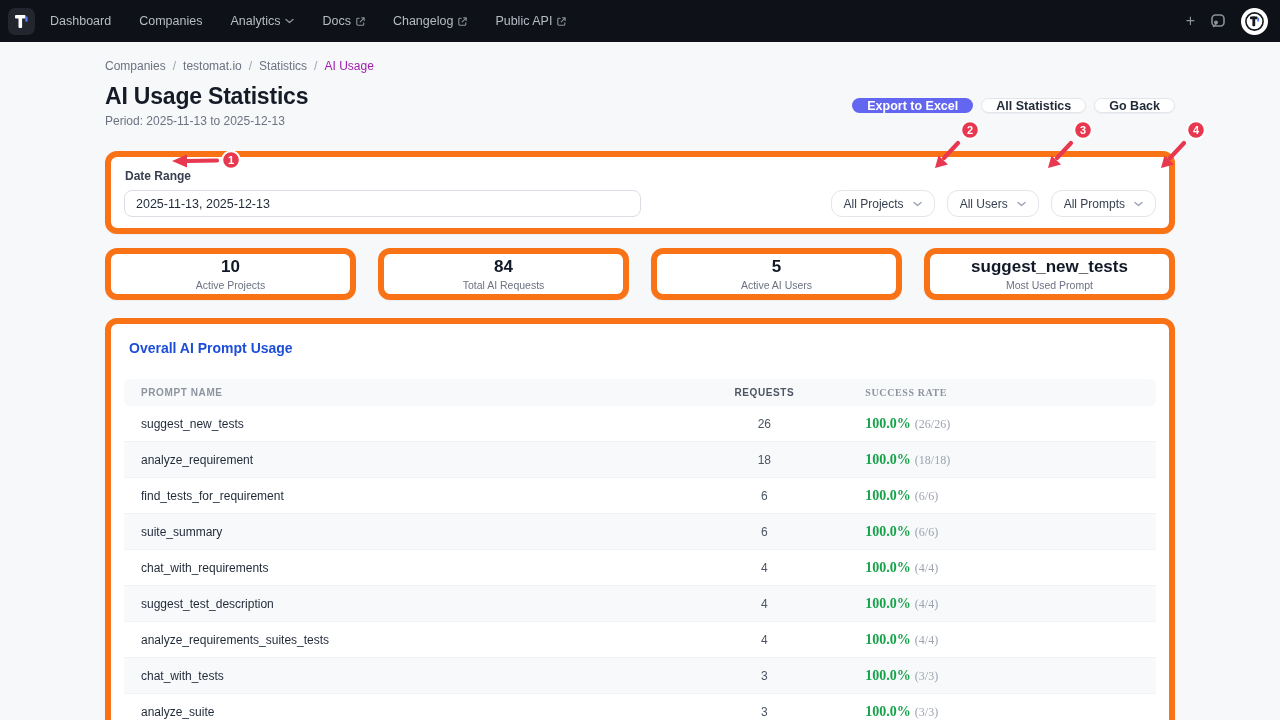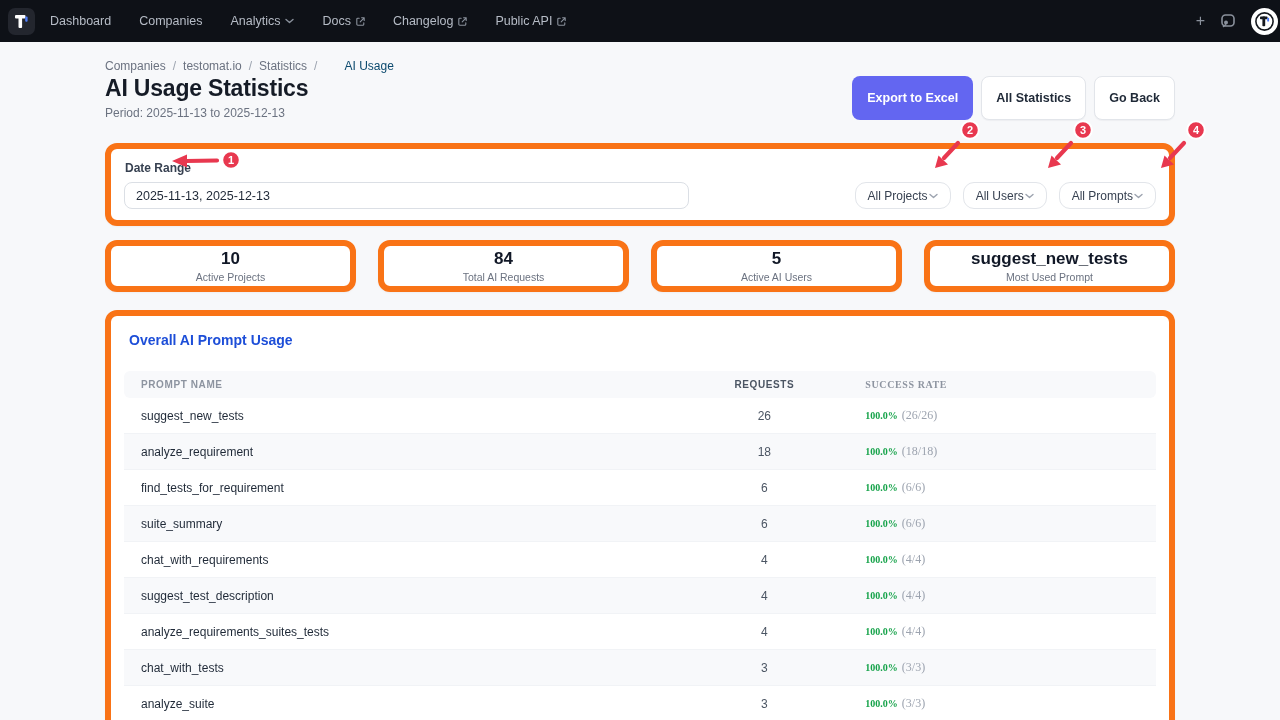--- a/index.html
+++ b/index.html
@@ -1,72 +1,72 @@
 <!DOCTYPE html>
 <html><head>
 <meta charset="utf-8">
 <style>
   * { margin:0; padding:0; box-sizing:border-box; }
   html,body { width:1280px; height:720px; overflow:hidden; }
   body { font-family:"Liberation Sans", sans-serif; background:#f7f8fa; position:relative; }
 
   
-  .topnav { height:42px; background:#0e1117; display:flex; align-items:center; padding:0 2px 0 8px; }
+  .topnav { height:42px; background:#0e1117; display:flex; align-items:center; padding:0 12px 0 8px; }
   .logo-box { width:27px; height:27px; border-radius:7px; background:#23262e; display:flex; align-items:center; justify-content:center; margin-right:15px; flex:0 0 auto; }
   .nav-links { display:flex; align-items:center; gap:28px; }
   .nav-link { display:flex; align-items:center; gap:5px; color:#b6bcc6; font-size:12.5px; font-weight:500; cursor:pointer; }
   .nav-link svg { display:block; }
   .nav-spacer { flex:1; }
   .nav-right { display:flex; align-items:center; gap:15px; }
   .plus-icon { color:#8a919c; font-size:16px; line-height:1; cursor:pointer; }
   .whatsnew { cursor:pointer; display:block; }
   .avatar { width:27px; height:27px; border-radius:50%; background:#ffffff; display:flex; align-items:center; justify-content:center; cursor:pointer; }
 
   
   .container { width:1070px; margin:0 auto; }
   .breadcrumb { margin-top:17px; font-size:12px; color:#6b7280; display:flex; gap:7px; align-items:center; }
   .crumb { cursor:pointer; }
-  .crumb.current { color:#0c4a6e;margin-left:20px; }
+  .crumb.current { color:#a21caf; }
   .crumb-sep { color:#9ca3af; }
 
-  .page-head { display:flex; align-items:center; justify-content:space-between; margin-top:2px;gap:24px; }
+  .page-head { display:flex; align-items:center; justify-content:space-between; margin-top:10px;gap:24px; }
   .page-title { font-size:23px; font-weight:700; color:#151b26; letter-spacing:-0.2px; }
   .page-period { font-size:12px; color:#6b7280; margin-top:4px; }
   .head-buttons { display:flex; gap:8px; }
-  .btn { height:44px; padding:0 14px; border-radius:8px; font-size:12.5px; font-weight:600; display:flex; align-items:center; cursor:pointer; border:1px solid transparent; font-family:inherit; }
+  .btn { height:15px; padding:0 14px; border-radius:8px; font-size:12.5px; font-weight:600; display:flex; align-items:center; cursor:pointer; border:1px solid transparent; font-family:inherit; }
   .btn-primary { background:#6366f1; color:#ffffff; }
   .btn-secondary { background:#ffffff; color:#1f2937; border-color:#e2e5ea; box-shadow:0 1px 1px rgba(16,24,40,.04); }
 
   
   .card { background:#ffffff; border:6px solid #f97316; border-radius:12px; box-shadow:0 1px 2px rgba(16,24,40,.04); }
   .filter-card { margin-top:23px; padding:10px 13px 11px; display:flex; align-items:flex-end; justify-content:space-between; }
   .filter-left .filter-label { font-size:12px; font-weight:600; color:#374151; margin:2px 0 7px 1px; }
-  .date-input { width:565px; height:27px; border:1px solid #dbdfe5; border-radius:8px; padding:0 11px; font-size:12.5px; font-weight:500; color:#1f2937; background:#fff; font-family:inherit; }
+  .date-input { width:517px; height:27px; border:1px solid #dbdfe5; border-radius:8px; padding:0 11px; font-size:12.5px; font-weight:500; color:#1f2937; background:#fff; font-family:inherit; }
   .filter-dropdowns { display:flex; gap:12px; }
-  .dropdown { height:27px; padding:0 12px; border:1px solid #e2e5ea; border-radius:11px; background:#fff; display:flex; align-items:center; gap:1px; font-size:12px; color:#374151; cursor:pointer; }
+  .dropdown { height:27px; padding:0 12px; border:1px solid #e2e5ea; border-radius:11px; background:#fff; display:flex; align-items:center; gap:9px; font-size:12px; color:#374151; cursor:pointer; }
   .dropdown svg { display:block; }
 
   
   .stats-row { margin-top:14px; display:grid; grid-template-columns:repeat(4,1fr); gap:22px; }
   .stat-card { height:52px; display:flex; flex-direction:column; align-items:center; justify-content:center; }
   .stat-value { font-size:17px; font-weight:700; color:#111827; line-height:1.15; }
   .stat-label { font-size:10.5px; color:#6b7280; margin-top:2px; }
 
   
   .table-card { margin-top:18px; padding:13px 13px 0; height:500px; }
   .table-title { font-size:14px; font-weight:700; color:#1d4ed8; margin:3px 0 23px 5px; }
   .thead { display:grid; grid-template-columns:57.3% 9.5% 1fr; align-items:center; height:27px; background:#f8f9fb; border-radius:6px; }
   .th { font-size:10px; font-weight:600; letter-spacing:.6px; color:#8d94a0; text-transform:uppercase; }
   .trow { display:grid; grid-template-columns:57.3% 9.5% 1fr; align-items:center; height:36px; border-bottom:1px solid #f1f3f6; }
   .trow.alt { background:#f8f9fb; }
   .td { font-size:12px; color:#1f2937; }
   .cell-name { padding-left:17px; }
   .cell-req { text-align:center; color:#4b5563; }
   .cell-rate { padding-left:52px;font-family:Liberation Serif, serif; }
-  .rate-pct { color:#16a34a; font-weight:700; font-size:10px; }
+  .rate-pct { color:#16a34a; font-weight:700; font-size:14px; }
   .rate-ratio { color:#9ca3af; font-size:12px; margin-left:4px; }
 
   
   .annot-layer { position:absolute; left:0; top:0; width:1280px; height:720px; pointer-events:none; z-index:50; }
 </style>
 </head>
 <body>
 
 <header class="topnav">
   <div class="logo-box">

